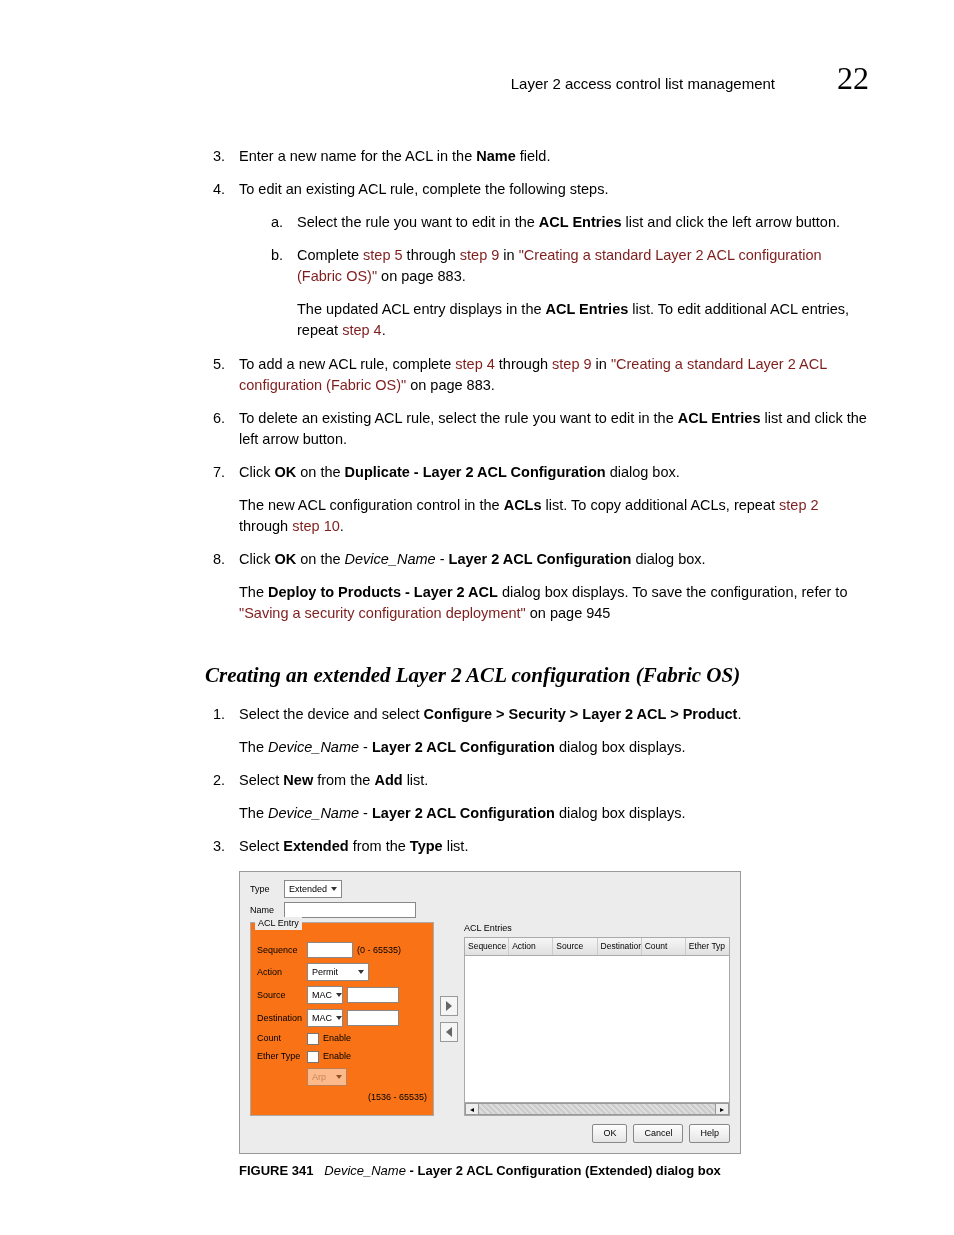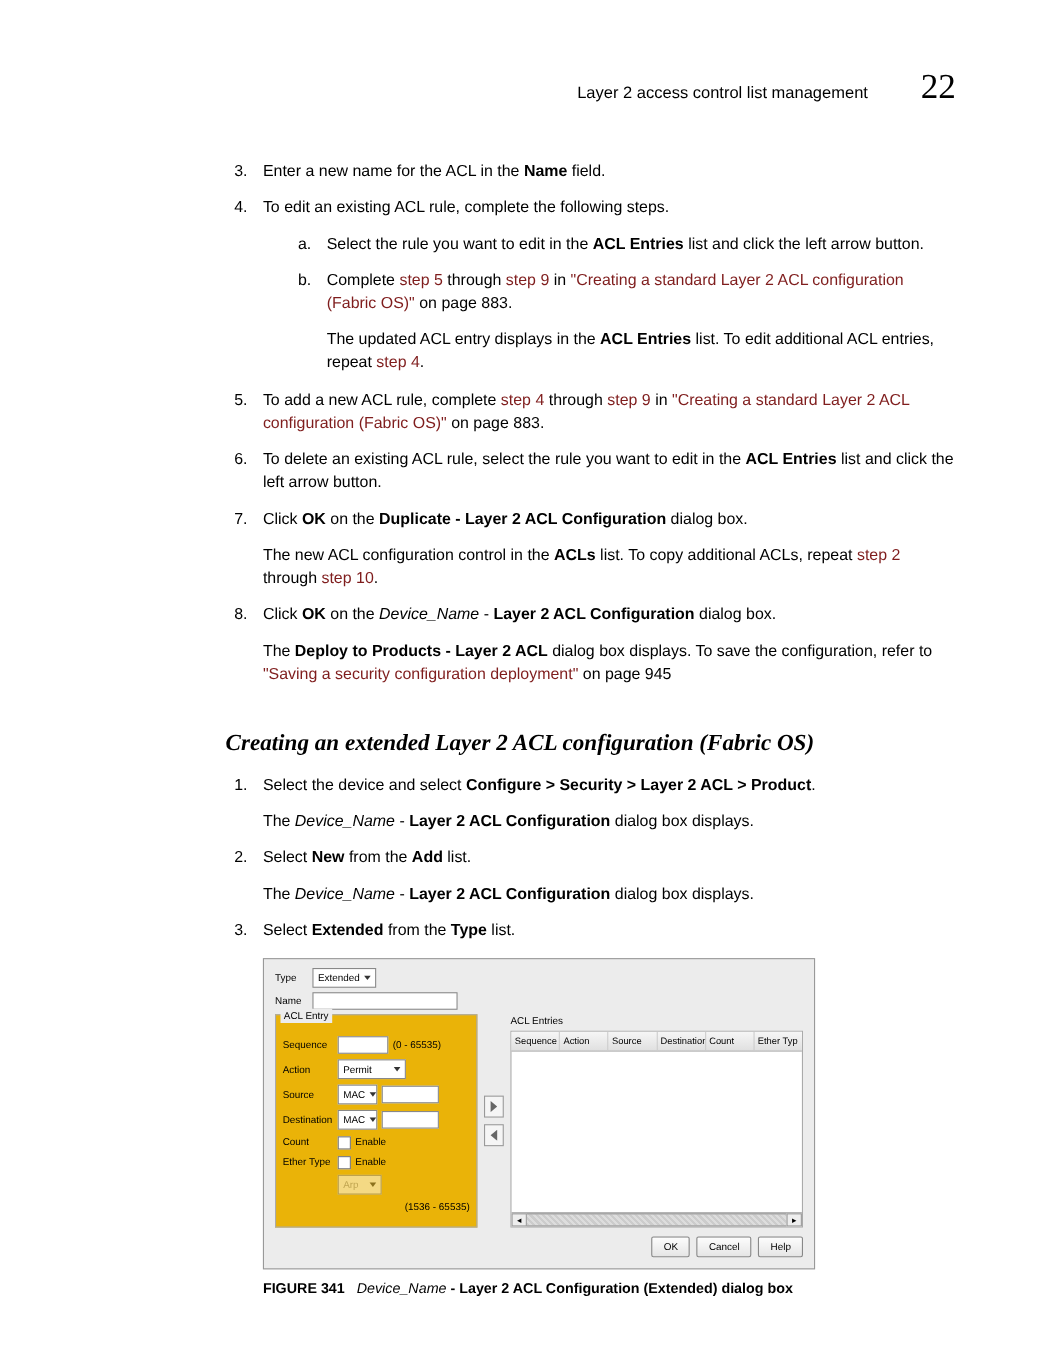--- a/index.html
+++ b/index.html
@@ -15,21 +15,21 @@
     width: 954px;
     min-height: 1235px;
     padding: 55px 85px 60px 85px;
     box-sizing: border-box;
     position: relative;
   }
   .runhead {
     display: flex;
     justify-content: flex-end;
     align-items: baseline;
-    gap: 11px;
+    gap: 25px;
     margin-bottom: 45px;
   }
   .runhead-title { font-size: 15px; }
   .runhead-num { font-size: 32px; font-family: Georgia, 'Times New Roman', serif; font-weight: normal; margin-left: 37px; }
   .body { padding-left: 120px; padding-right: 0; }
   .num-item { display: flex; gap: 14px; margin-bottom: 12px; }
   .num-item .marker { width: 20px; flex-shrink: 0; text-align: right; }
   .num-item .content { flex: 1; }
   .sub-item { display: flex; gap: 14px; margin-top: 12px; margin-left: 28px; }
   .sub-item .marker { width: 16px; flex-shrink: 0; text-align: right; }
@@ -63,21 +63,21 @@
     border: 1px solid #888; background: #fff; padding: 1px 4px; height: 14px;
     display: inline-flex; align-items: center; gap: 4px; font-size: 9px;
   }
   .dlg-select .caret {
     width: 0; height: 0; border-left: 3px solid transparent; border-right: 3px solid transparent;
     border-top: 4px solid #333;
   }
   .dlg-input { border: 1px solid #888; background: #fff; height: 14px; }
   .dlg-panes { display: flex; gap: 6px; align-items: stretch; }
   .dlg-left {
-    flex: 0 0 170px; border: 1px solid #aaa; background: #eab308; padding: 6px 6px 6px 6px;
+    flex: 0 0 170px; border: 1px solid #aaa; background: #f97316; padding: 6px 6px 6px 6px;
     position: relative;
   }
   .dlg-left-title { position: relative; top: -12px; left: -2px; background: #ececec; padding: 0 3px; display: inline-block; }
   .dlg-field { display: flex; align-items: center; margin-bottom: 5px; gap: 4px; }
   .dlg-field .flabel { width: 46px; }
   .dlg-cb { width: 10px; height: 10px; border: 1px solid #777; background: #fff; display: inline-block; }
   .dlg-mid { flex: 0 0 18px; display: flex; flex-direction: column; align-items: center; justify-content: center; gap: 6px; }
   .arrow-btn {
     width: 16px; height: 18px; border: 1px solid #999; background: #f5f5f5;
     display: flex; align-items: center; justify-content: center; font-size: 10px; color: #555;

